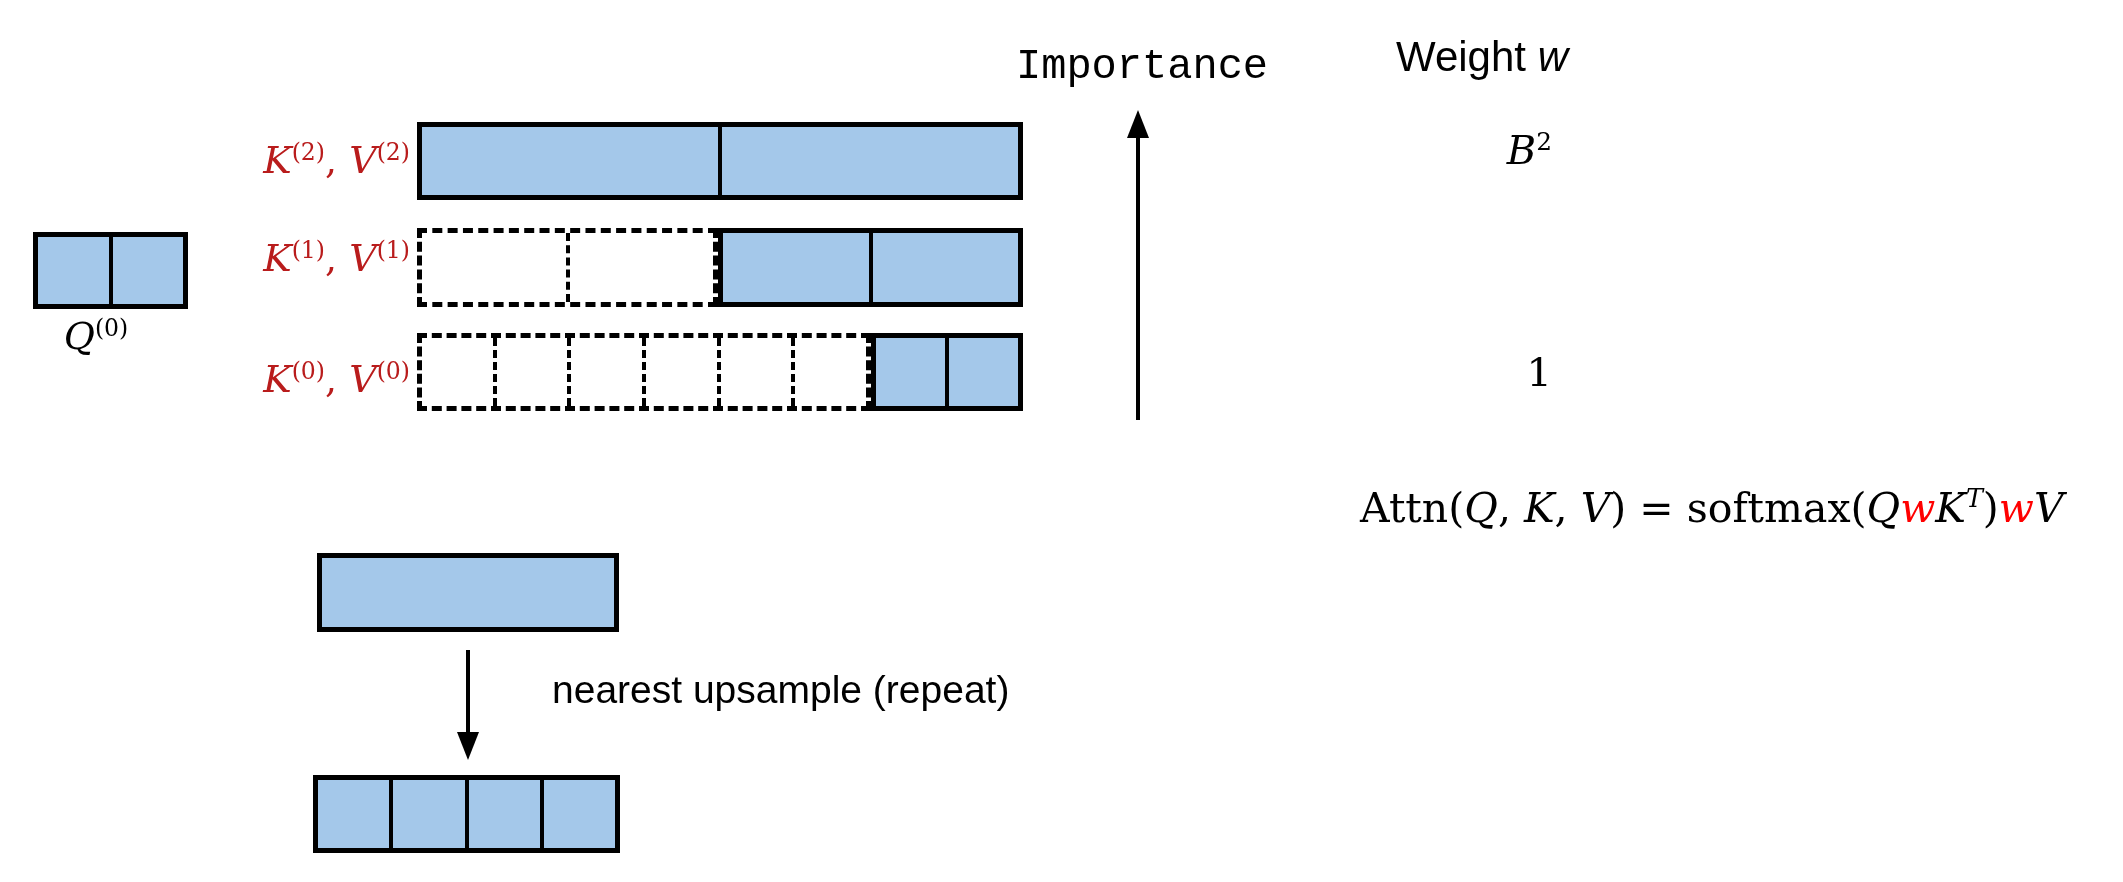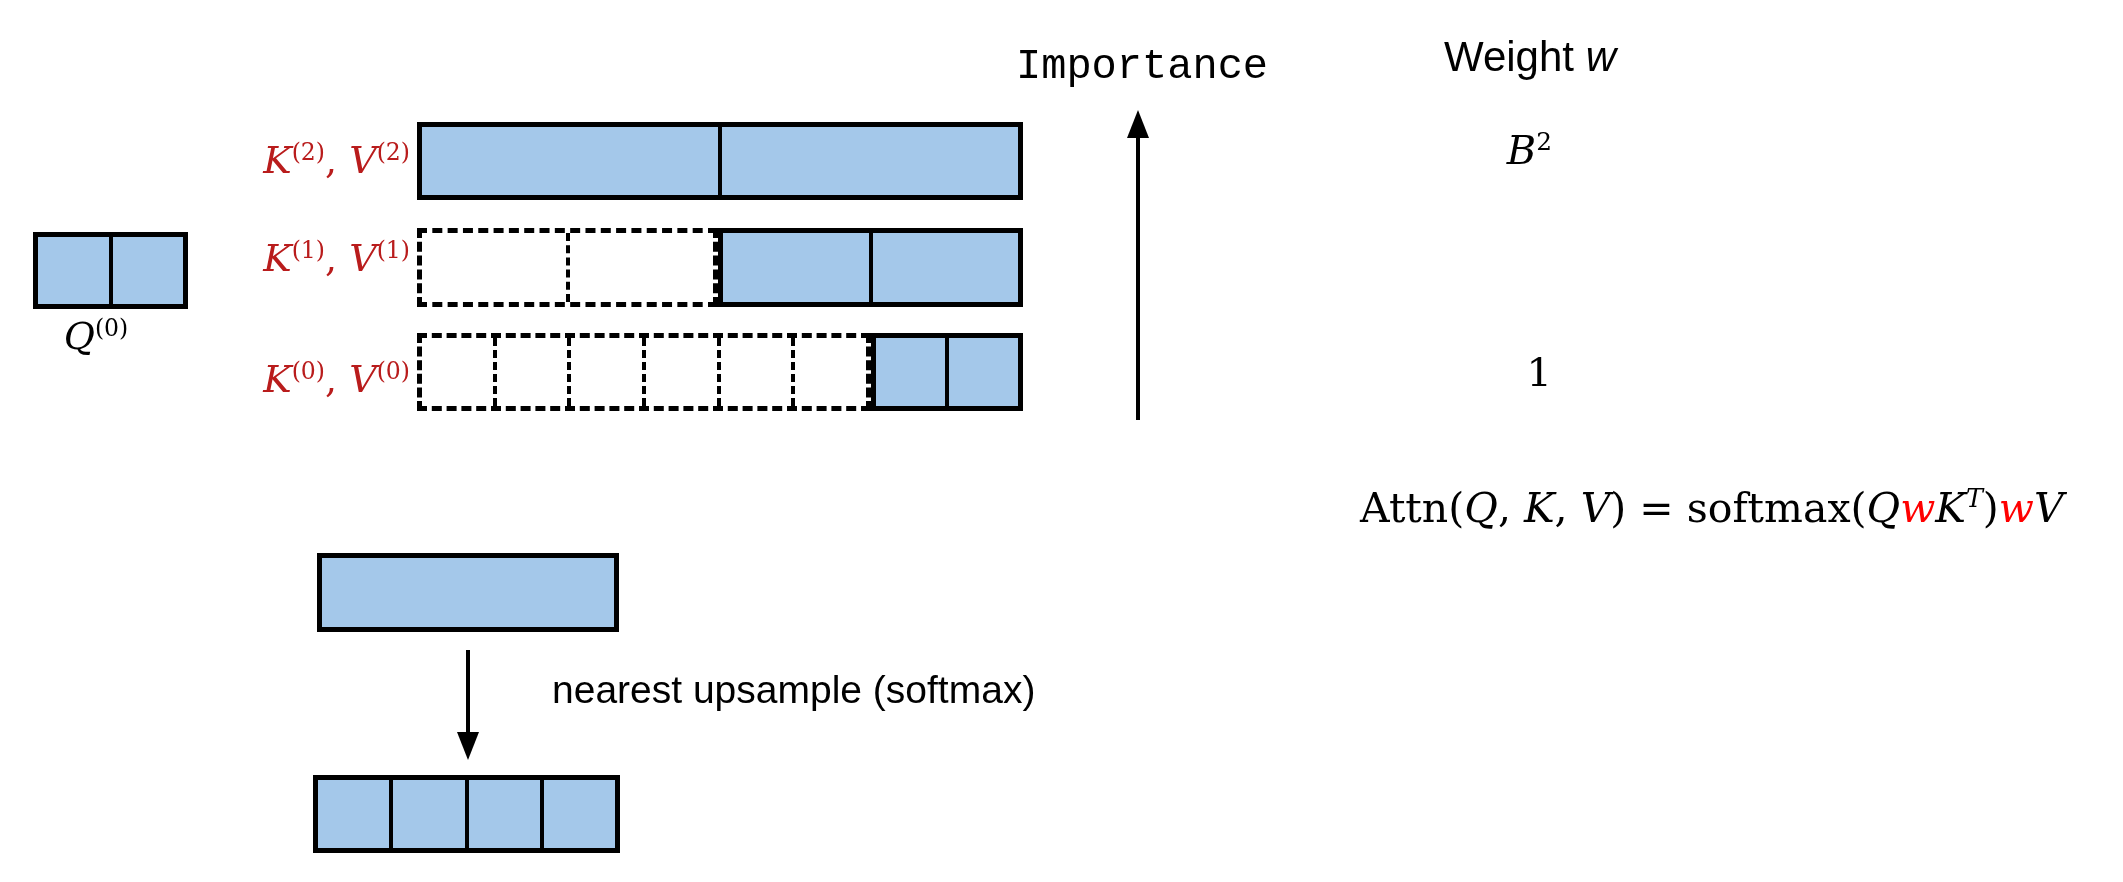--- a/index.html
+++ b/index.html
@@ -22,21 +22,21 @@
   .row-label {
     position:absolute; left:148px; width:262px; text-align:right;
     font-family:"DejaVu Serif", serif; font-size:38px; line-height:48px;
     white-space:pre; color:#b91c1c;
   }
   .rt-it   { font-style:italic; }
   .rt-rm   { font-style:normal; }
   .rt-sup  { font-size:0.62em; position:relative; top:-0.55em; font-style:normal; }
   .rt-supit{ font-size:0.62em; position:relative; top:-0.6em; font-style:italic; }
   .rt-itred{ font-style:italic; color:var(--red); }
-  .rt-sans { font-family:"Liberation Sans", sans-serif; font-style:normal;margin-left:48px; }
+  .rt-sans { font-family:"Liberation Sans", sans-serif; font-style:normal; }
 
   .weight-val {
     position:absolute; left:1412px; width:140px; text-align:right;
     font-family:"DejaVu Serif", serif; font-size:40px; line-height:48px; white-space:pre;
   }
 
   #importance-label { position:absolute; left:1016px; top:43px; font-size:42px;font-family:Liberation Mono, monospace; }
   #weight-header    { position:absolute; left:1396px; top:33px; font-size:42px; white-space:pre; }
   #formula {
     position:absolute; left:1360px; top:480px;
@@ -104,21 +104,21 @@
 
   <div id="formula"><span class="rt-rm">Attn(</span><span class="rt-it">Q</span><span class="rt-rm">, </span><span class="rt-it">K</span><span class="rt-rm">, </span><span class="rt-it">V</span><span class="rt-rm">) = softmax(</span><span class="rt-it">Q</span><span class="rt-itred">w</span><span class="rt-it">K</span><span class="rt-supit">T</span><span class="rt-rm">)</span><span class="rt-itred">w</span><span class="rt-it">V</span></div>
 
   <div class="group group-solid" style="left:317px; top:553px; width:302px; height:79px;">
       <div class="cell"></div>
     </div>
   <svg class="arrow" style="left:452px; top:650px;" width="32" height="112" viewBox="0 0 32 112">
     <line x1="16" y1="0" x2="16" y2="86" stroke="#000" stroke-width="4"></line>
     <polygon points="16,110 5,82 27,82" fill="#000"></polygon>
   </svg>
-  <div id="upsample-caption">nearest upsample (softmax)</div>
+  <div id="upsample-caption">nearest upsample (repeat)</div>
   <div class="group group-solid" style="left:313px; top:775px; width:307px; height:78px;">
       <div class="cell"></div>
       <div class="cell"></div>
       <div class="cell"></div>
       <div class="cell"></div>
     </div>
 
 </div>
 
 </body></html>

